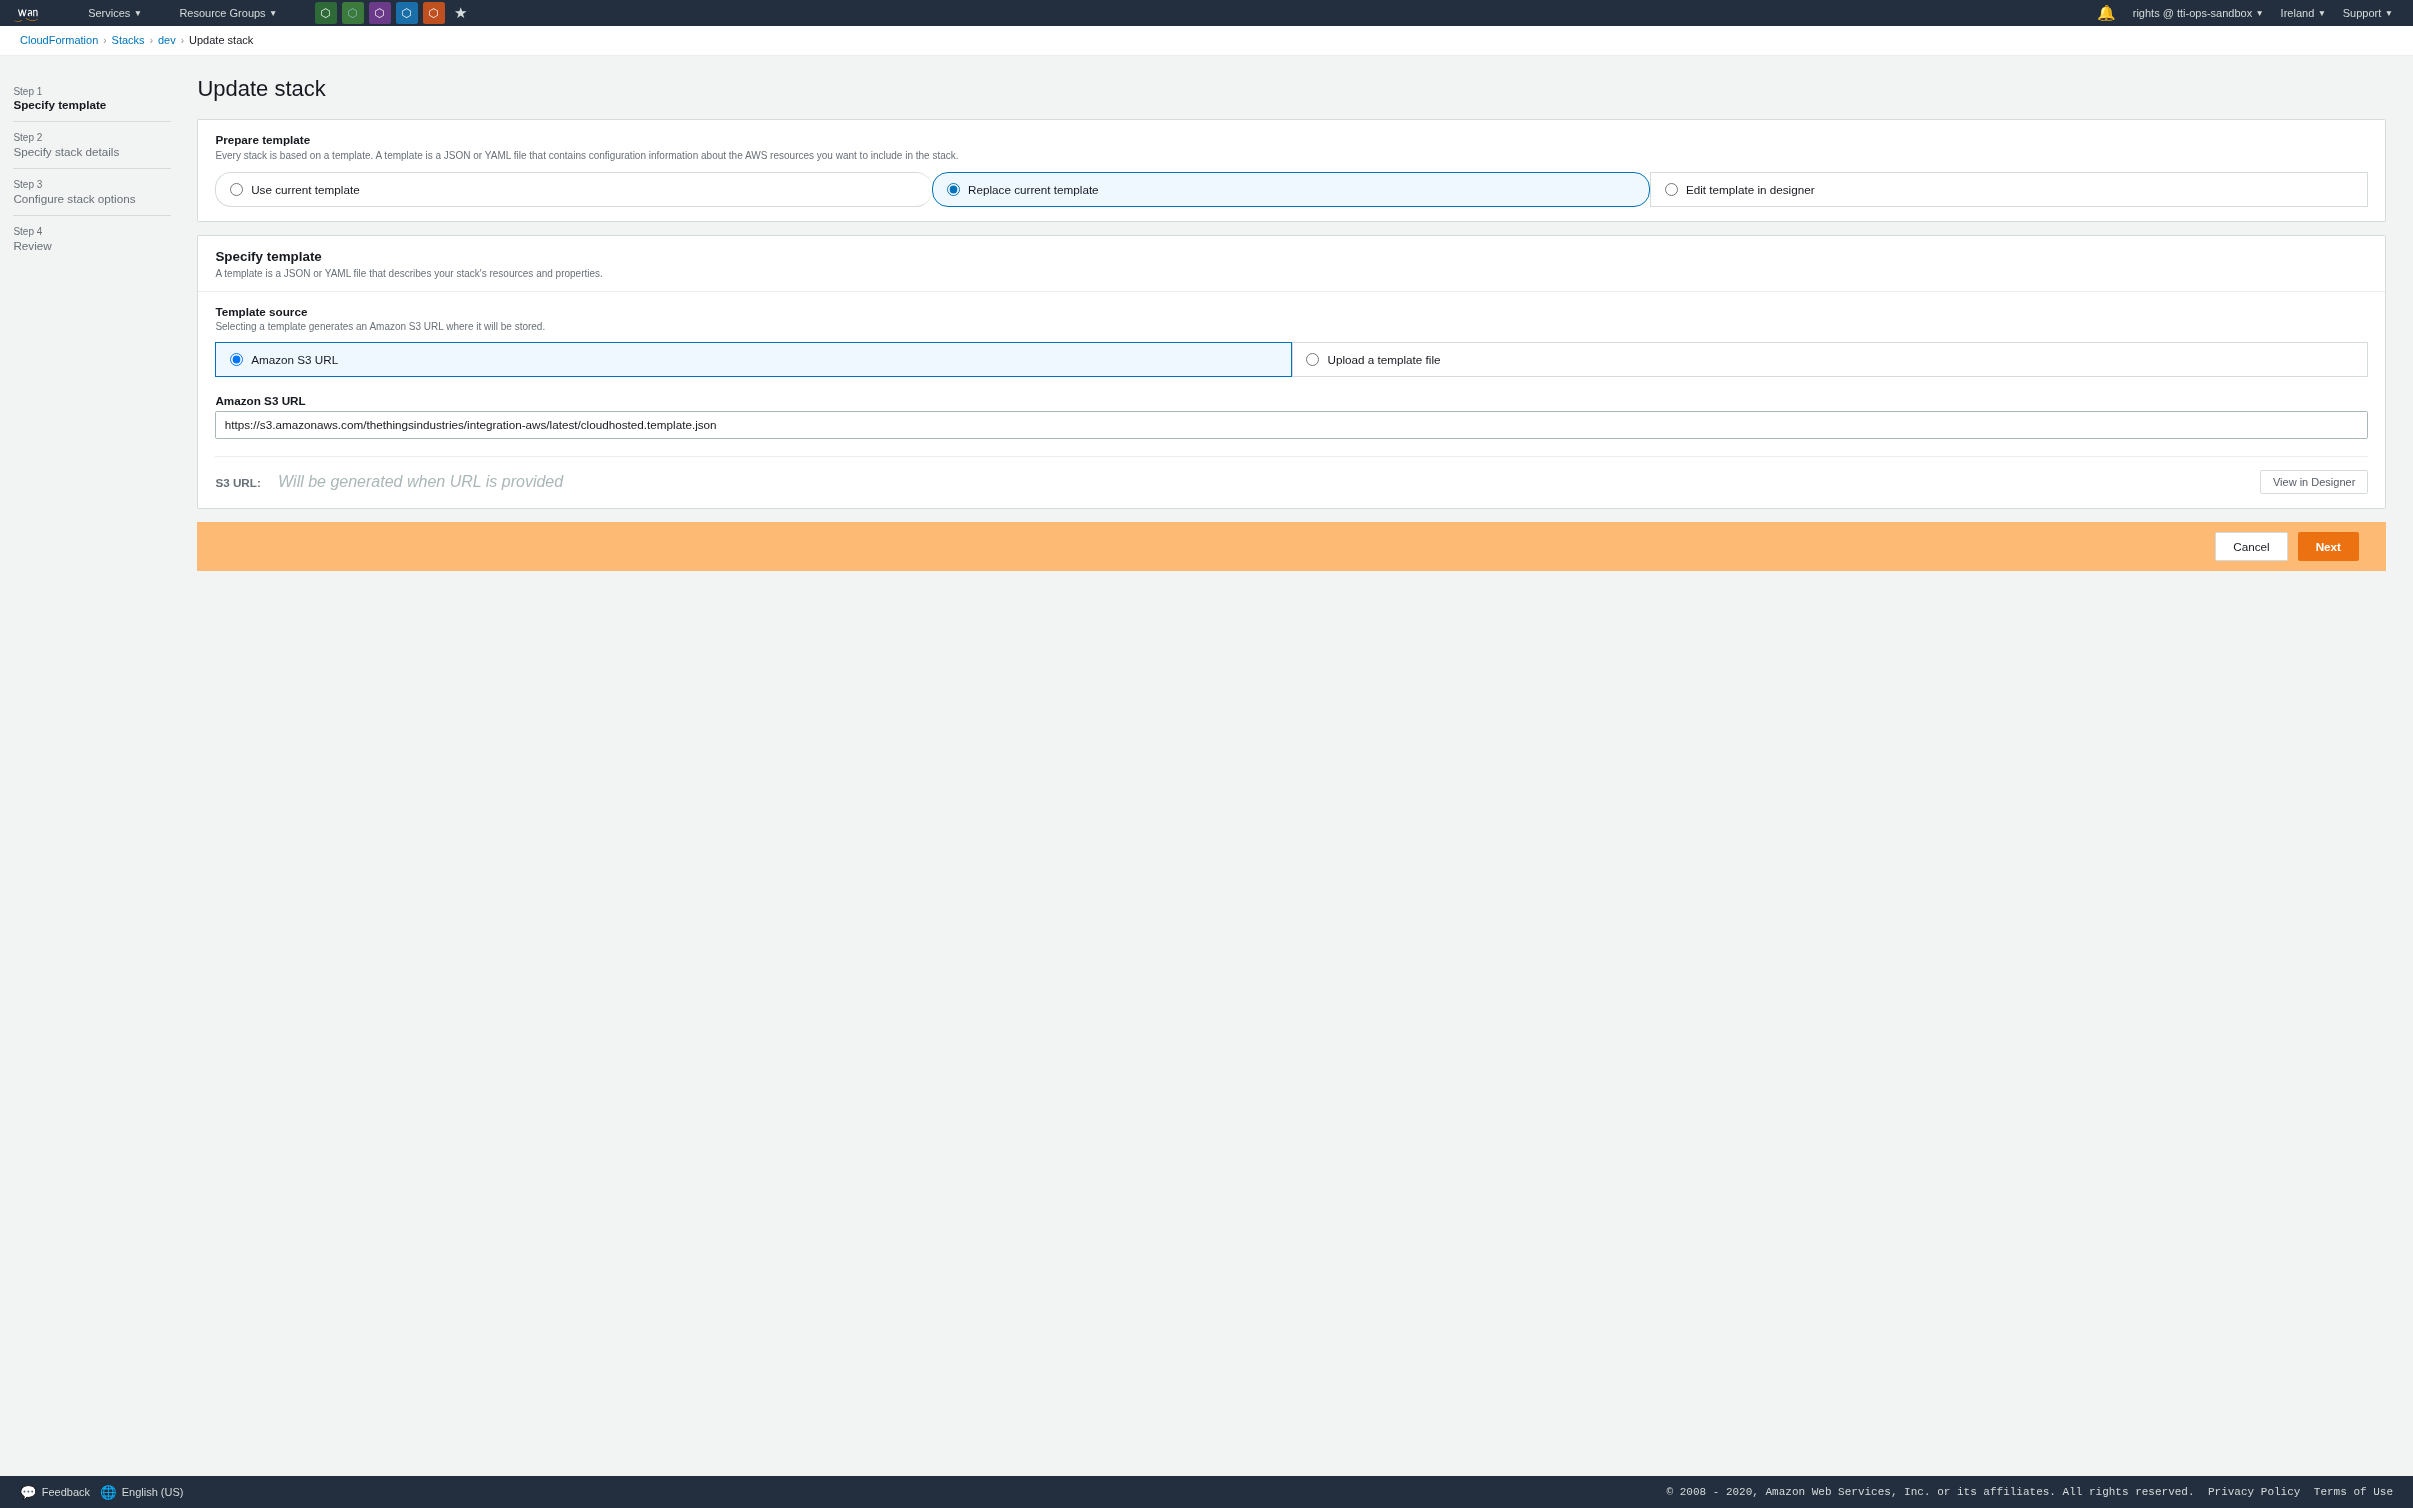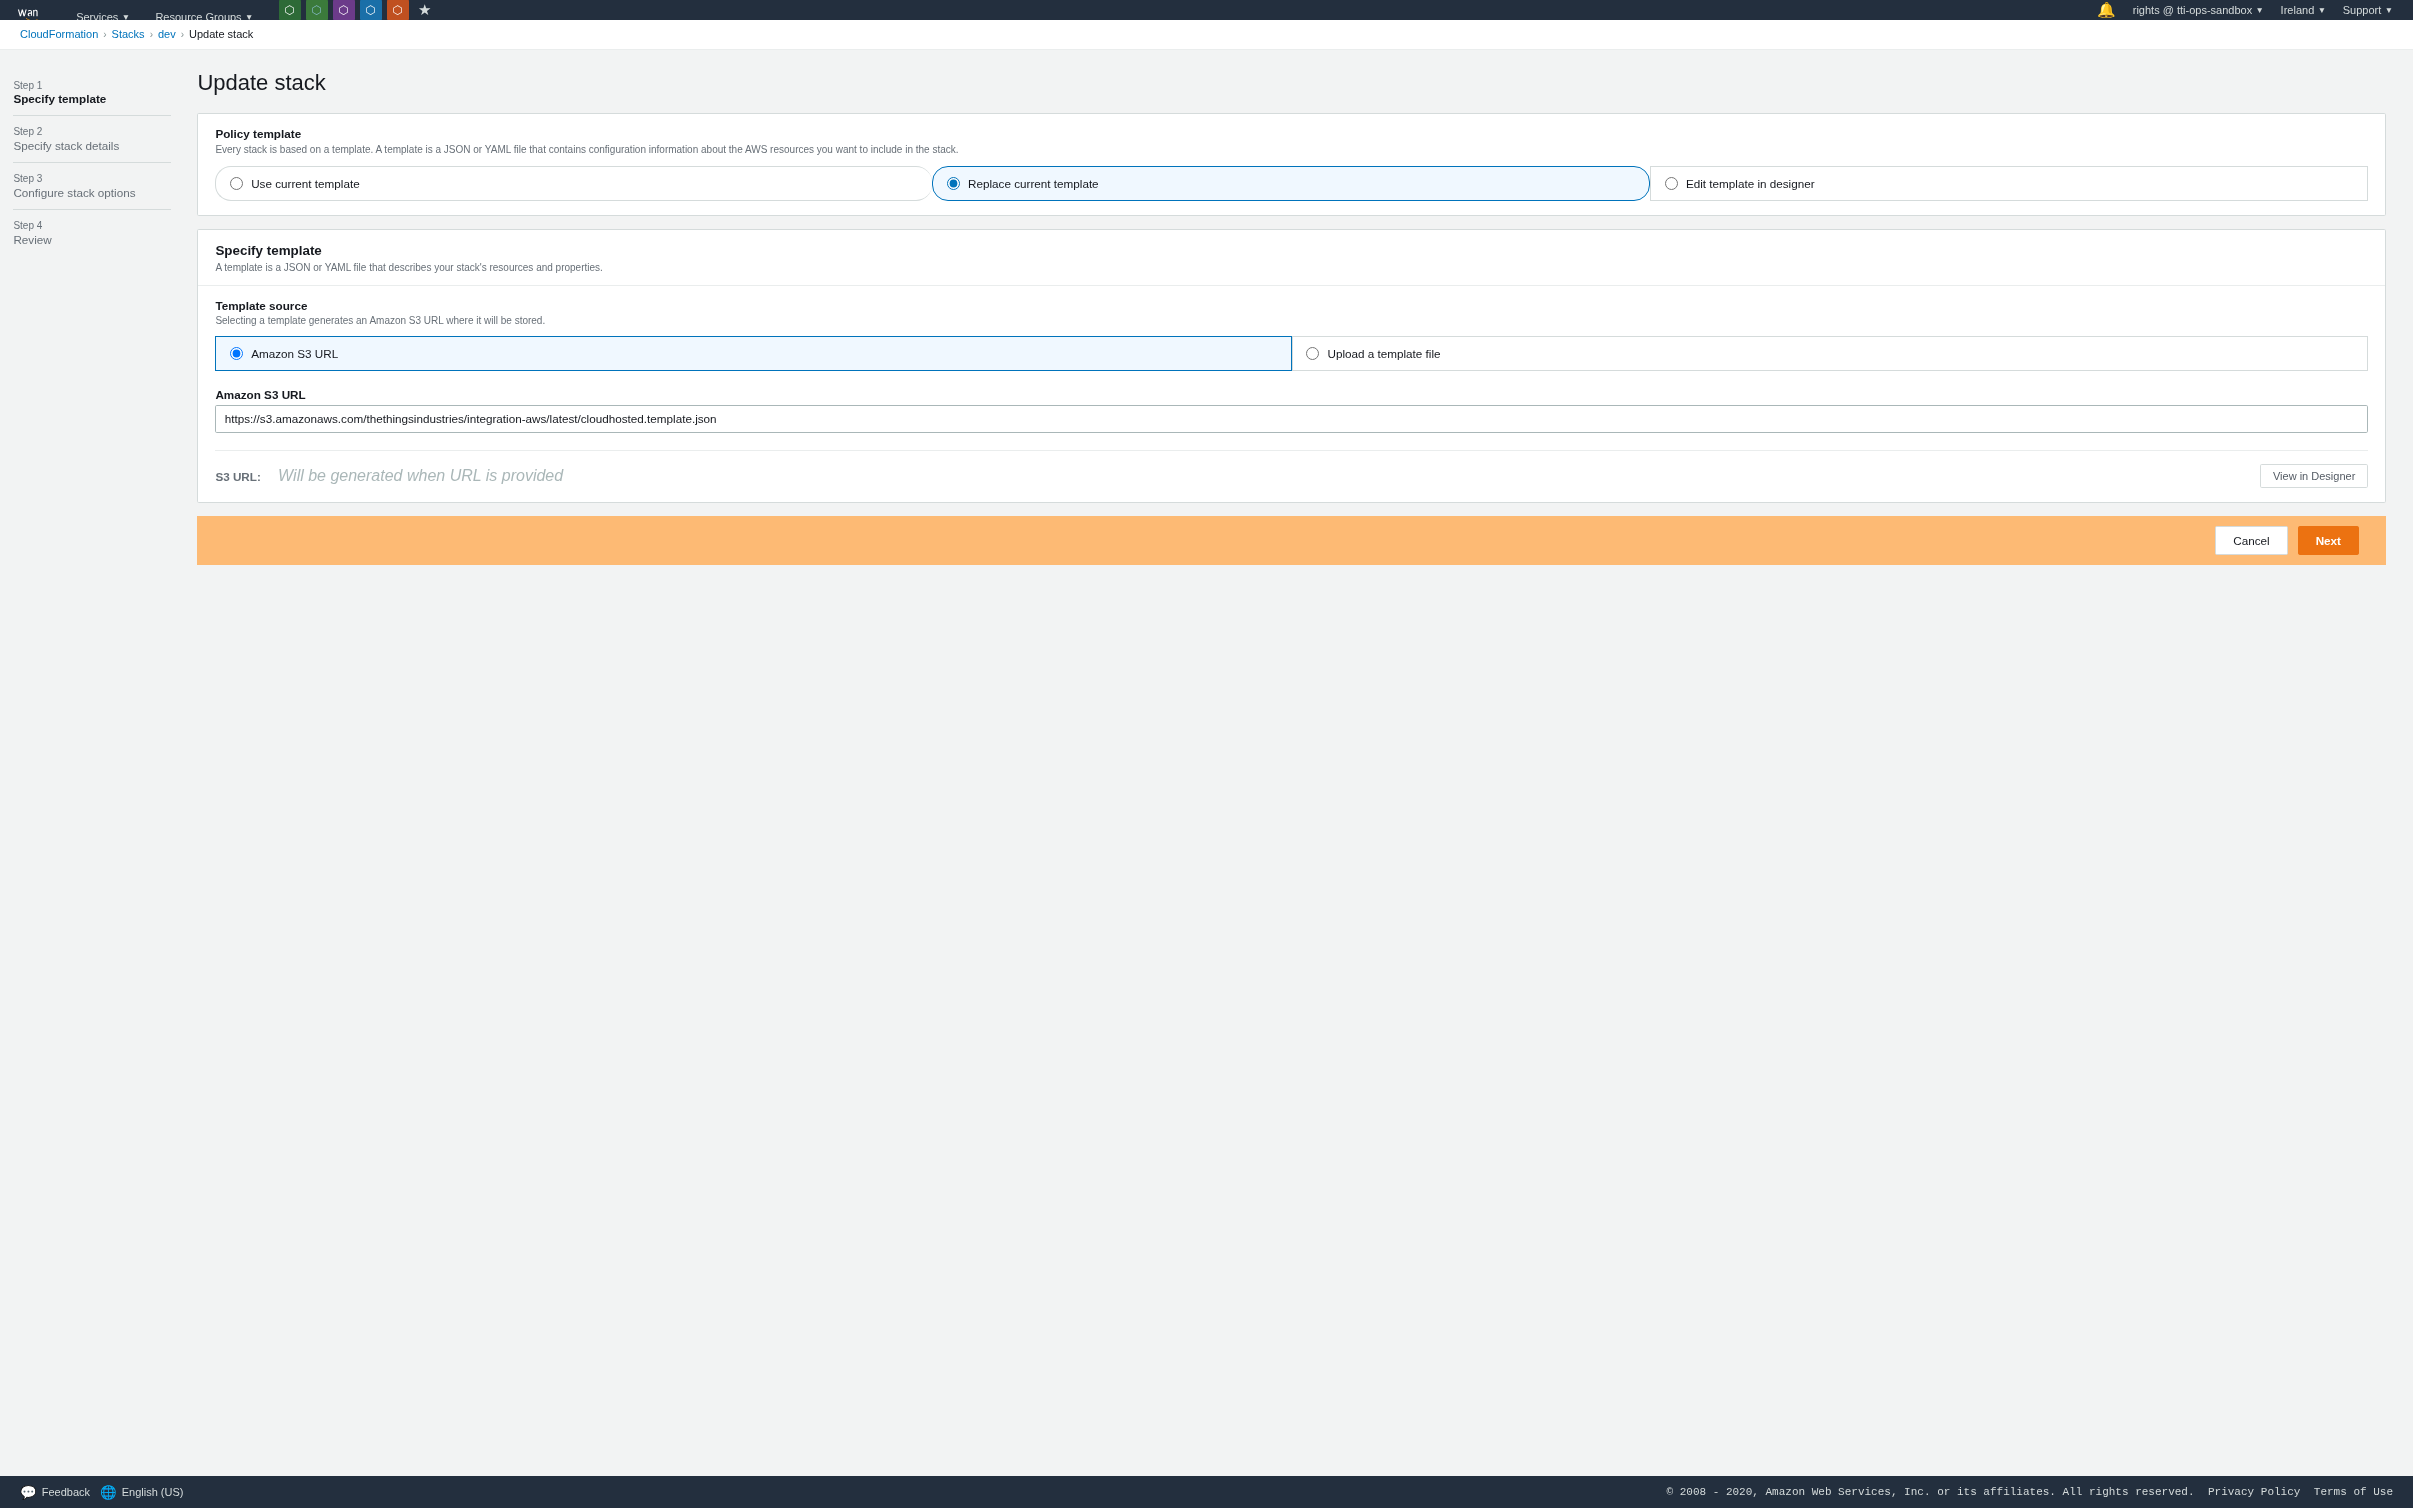--- a/index.html
+++ b/index.html
@@ -1,24 +1,25 @@
 <!DOCTYPE html>
 <html style="font-size:13.4px"><head>
   <meta charset="utf-8">
   <style>
     * { box-sizing: border-box; margin: 0; padding: 0; }
     body { font-family: "Amazon Ember", Arial, sans-serif; font-size: 11.7px; background: #f2f3f3; color: #16191f; min-height: 100vh; display: flex; flex-direction: column; }
 
     
     .top-nav {
       background: #232f3e;
-      height: 20px;
-      display: flex;
+      height: 26px;
+      display: flex;
+      align-items: center;
       padding: 0 13.4px;
-      gap: 12px;
+      gap: 24px;
       flex-shrink: 0;
     }
     .aws-logo {
       width: 34px;
       height: 25px;
       margin-right: 6.7px;
       flex-shrink: 0;
     }
     .nav-item {
       color: #d5dbdb;
@@ -341,21 +342,21 @@
       <div class="step-label">Step 4</div>
       <div class="step-title inactive">Review</div>
     </div>
   </aside>
 
   <main class="content-area">
     <h1 class="page-title">Update stack</h1>
 
     <div class="card">
       <div class="card-body">
-        <div class="form-label">Policy template</div>
+        <div class="form-label">Prepare template</div>
         <div class="description-text">Every stack is based on a template. A template is a JSON or YAML file that contains configuration information about the AWS resources you want to include in the stack.</div>
         <div class="radio-group">
           <label class="radio-option">
             <input type="radio" name="prepare_template" style="">
             <span>Use current template</span>
           </label>
           <label class="radio-option selected">
             <input type="radio" name="prepare_template" checked="" style="">
             <span>Replace current template</span>
           </label>

